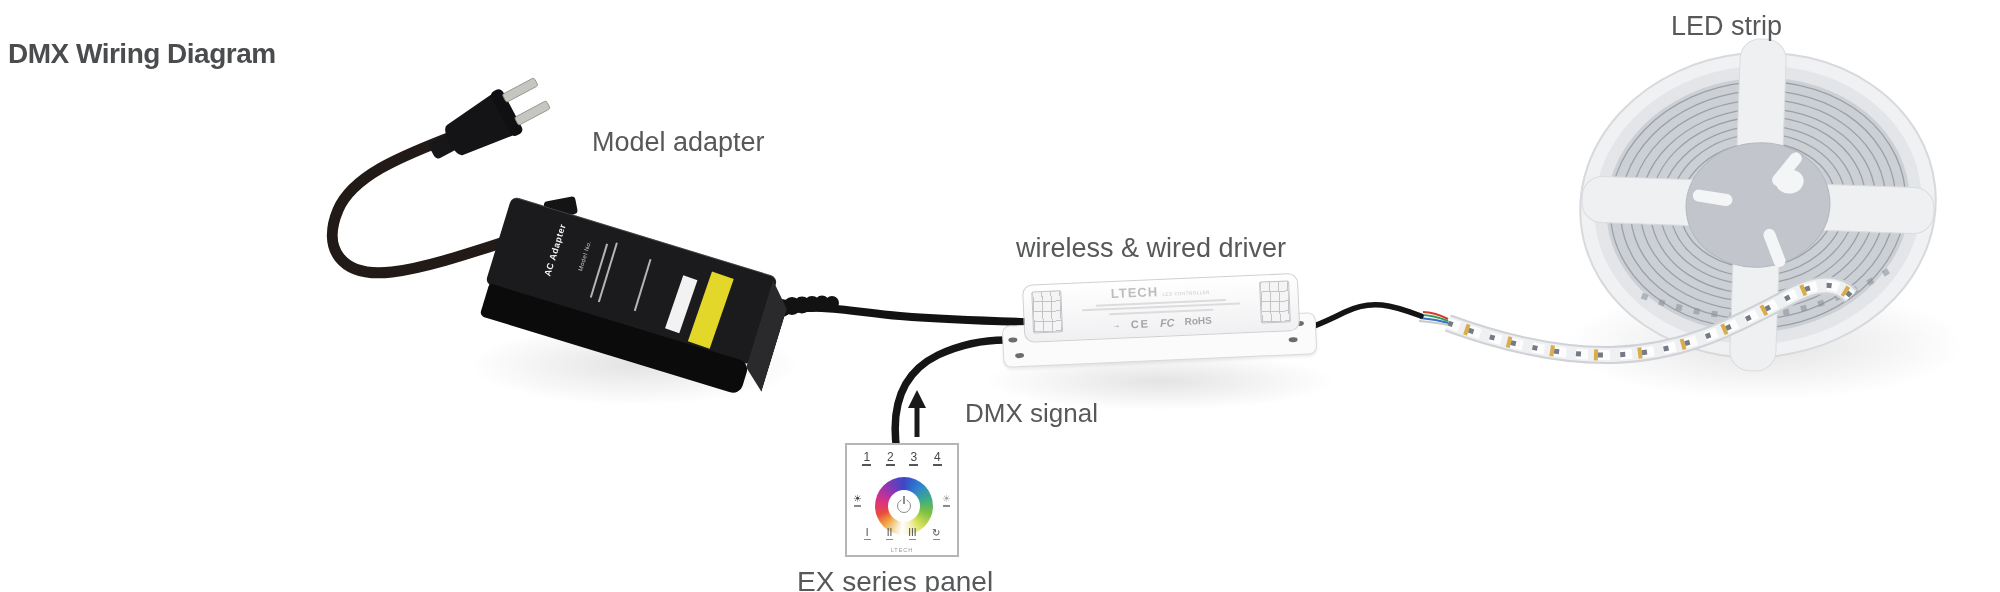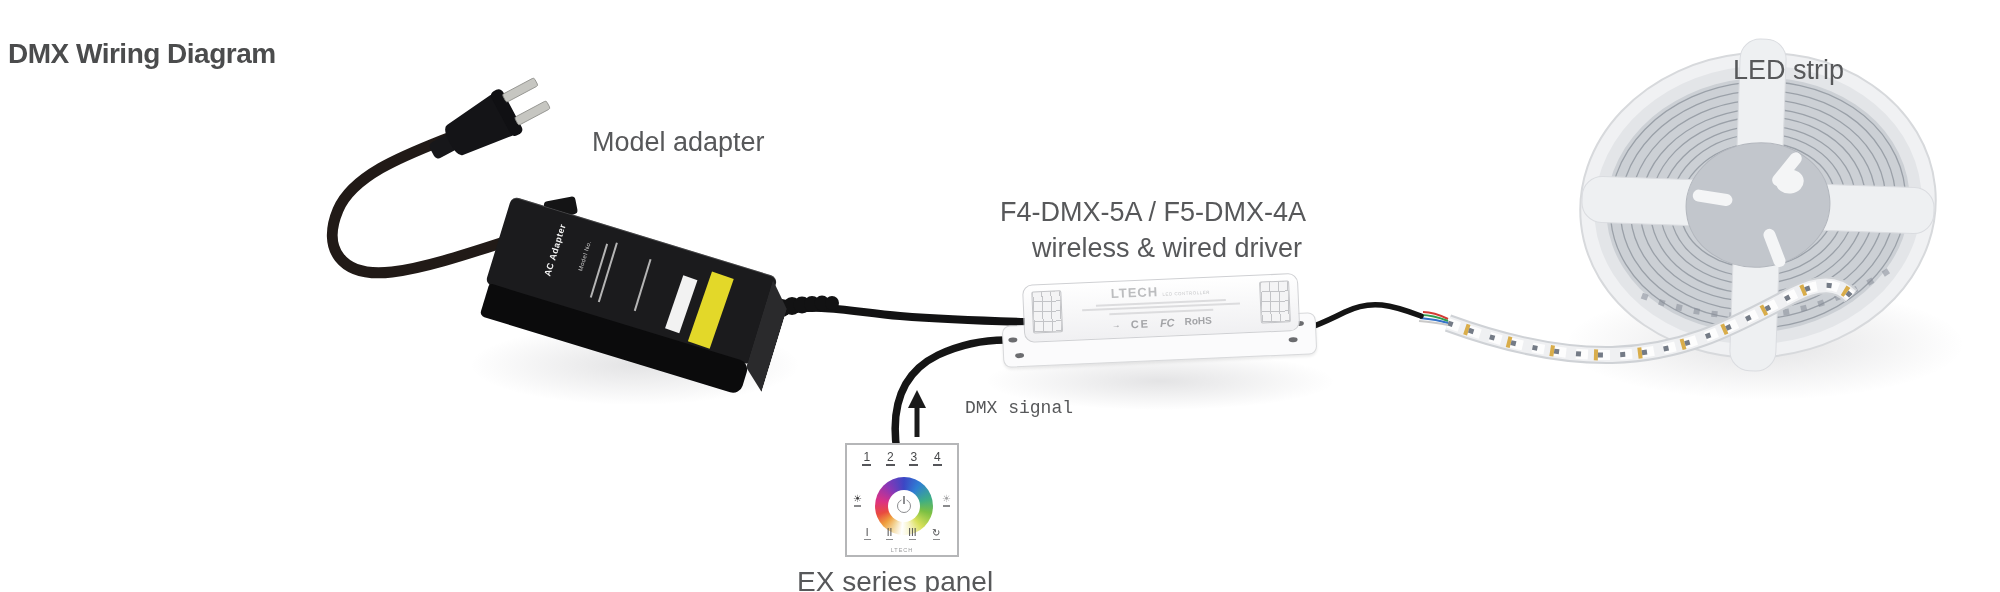--- a/index.html
+++ b/index.html
@@ -268,18 +268,17 @@
       <div class="p-scene">
         <div>↻</div>
           <div class="p-bar"></div>
         </div>
     </div>
     <div class="p-brand">LTECH</div>
   </div>
 
   <div id="title">DMX Wiring Diagram</div>
   <div class="lbl" style="left:592px;top:127px;">Model adapter</div>
-  <div class="lbl" style="left:1000px;top:197px;width:302px;text-align:center;">F4-DMX-5A / F5-DMX-4A</div>
-  <div class="lbl" style="left:1000px;top:233px;width:302px;text-align:right;">wireless &amp; wired driver</div>
-  <div class="lbl" style="left:965px;top:398px;font-size:18px;font-family:Liberation Mono, monospace;">DMX signal</div>
-  <div class="lbl" style="left:1733px;top:11px;margin-top:44px;">LED strip</div>
+  <div class="lbl" style="left:1000px;top:233px;width:302px;text-align:center;">wireless &amp; wired driver</div>
+  <div class="lbl" style="left:965px;top:398px;font-size:26px;">DMX signal</div>
+  <div class="lbl" style="left:1671px;top:11px;">LED strip</div>
   <div class="lbl" style="left:797px;top:566px;font-size:28px;">EX series panel</div>
 </div>
 
 </body></html>

